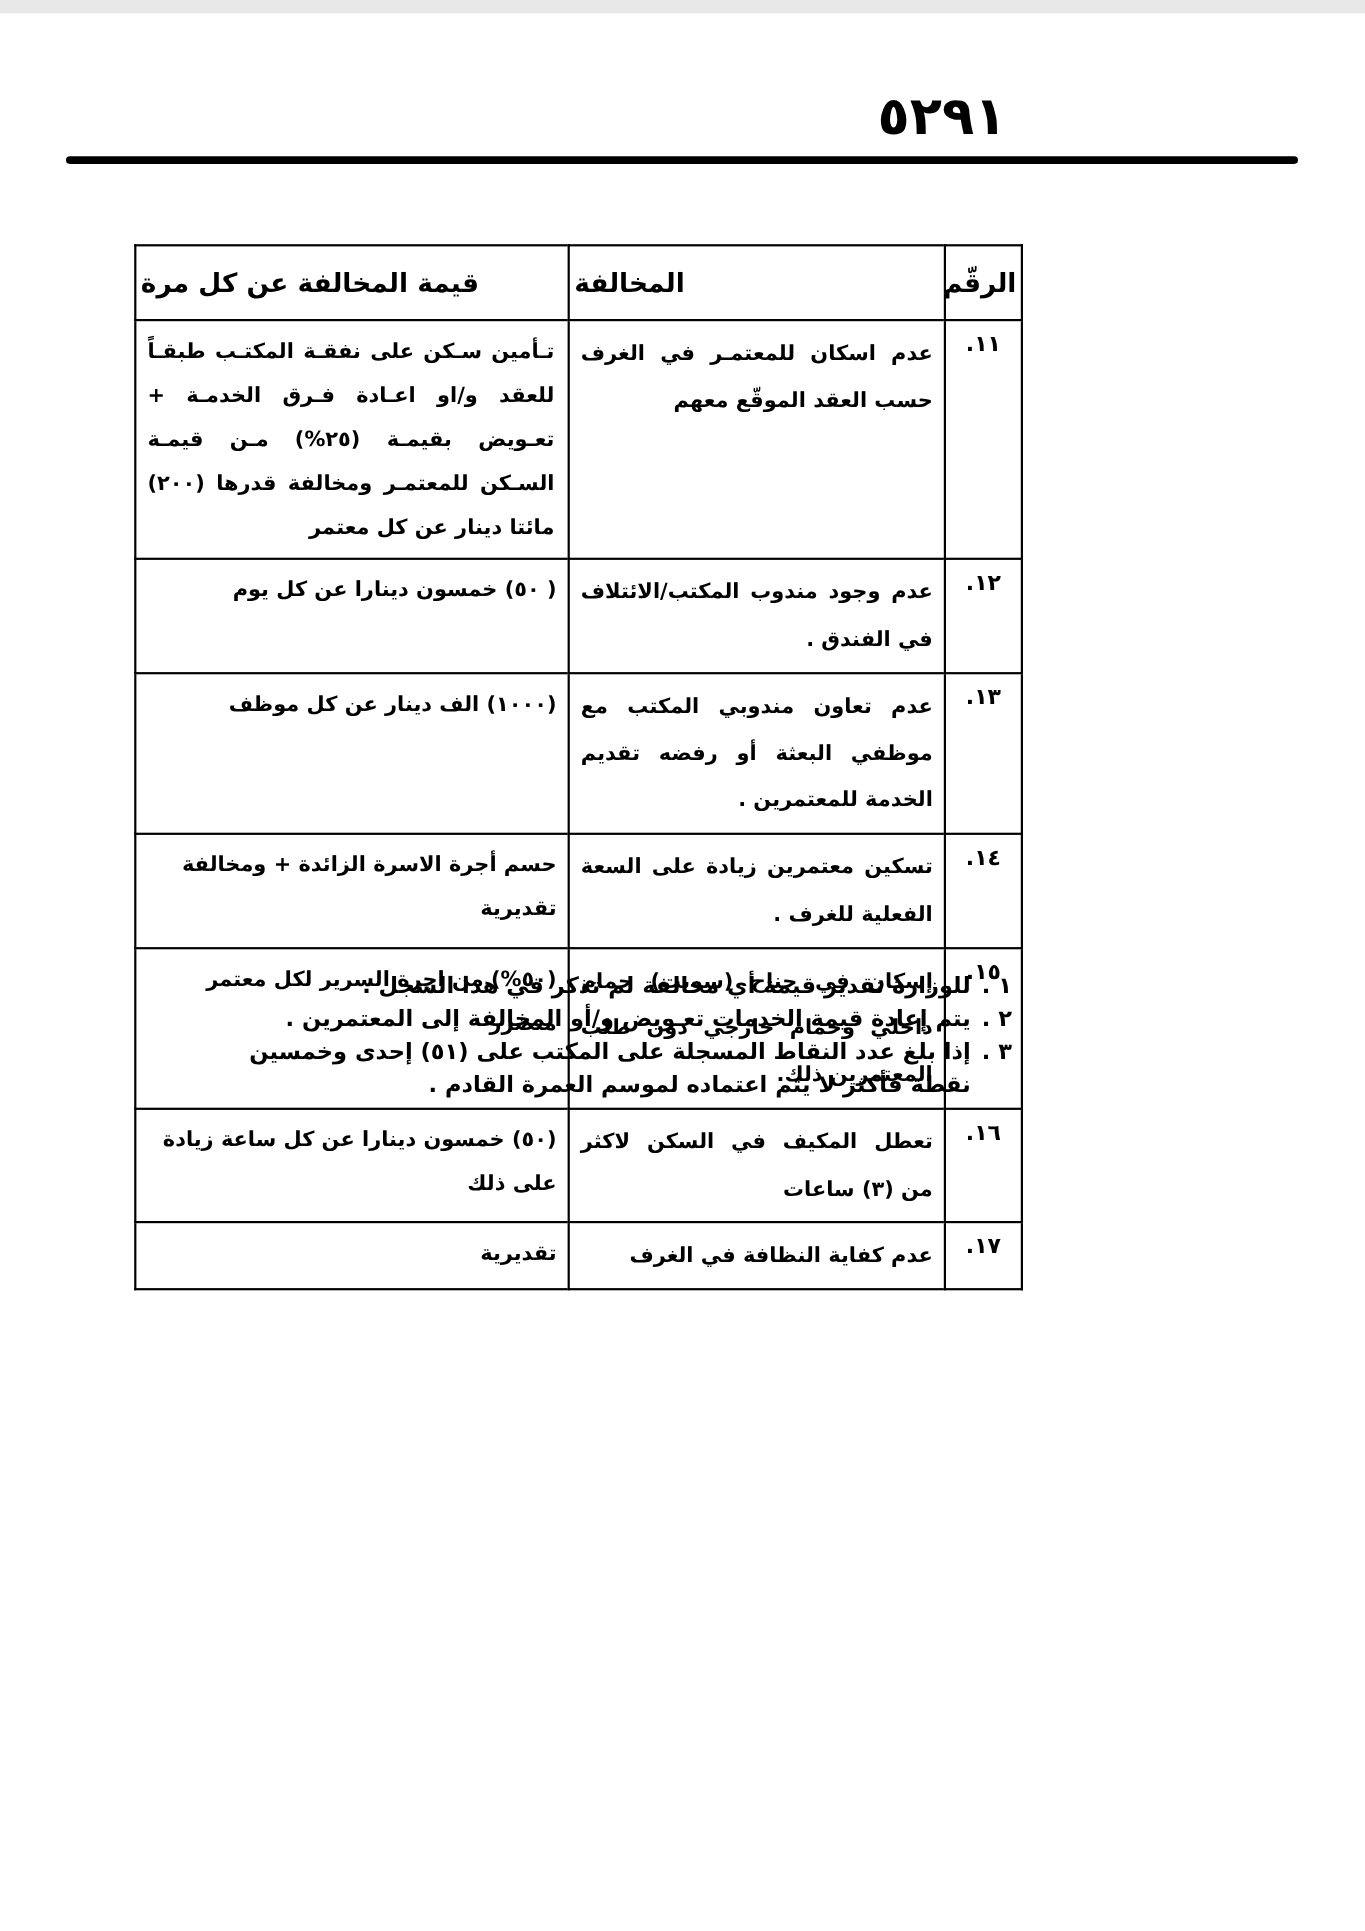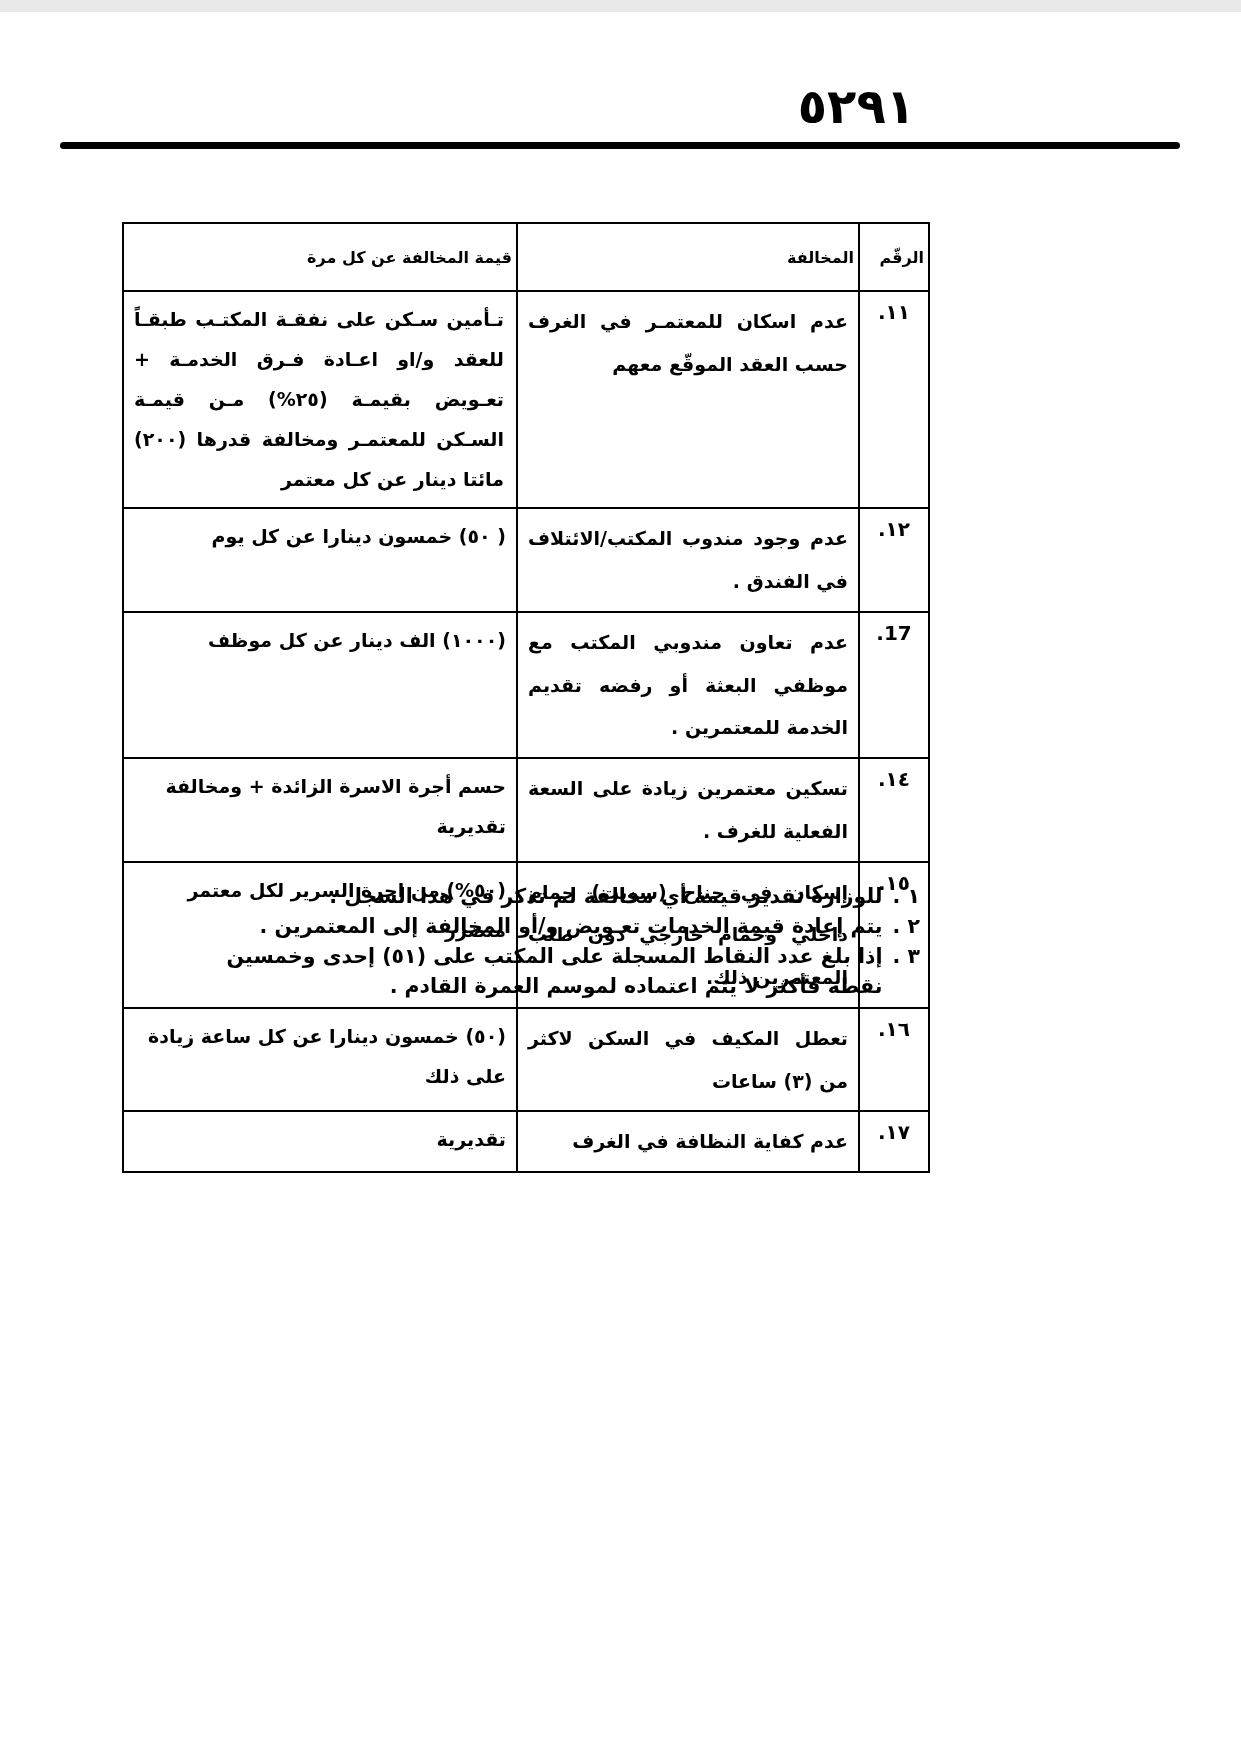--- a/index.html
+++ b/index.html
@@ -34,22 +34,22 @@
     position:absolute;top:210px;left:122px;width:806px;
     border-collapse:collapse;table-layout:fixed;
     font-size:19px;
   }
   .fines-table td,.fines-table th{
     border:2px solid #000;
     vertical-align:top;
     padding:8px 10px;
   }
   .fines-table th{
-    vertical-align:middle;text-align:right;
-    font-size:16px;height:58px;padding:4px;
+    vertical-align:middle;text-align:left;
+    font-size:24px;height:58px;padding:4px;
   }
   .col-num{width:68px;text-align:center;font-size:20px;padding-top:14px;border-radius:10px;}
   .col-violation{width:342px;text-align:justify;line-height:2.25;padding-top:12px;}
   .col-value{width:396px;text-align:right;line-height:2.1;padding-top:12px;padding-left:16px;padding-right:48px;}
   .col-value.justified{text-align:justify;padding-right:12px;padding-left:10px;}
   
   .notes-heading{
     position:absolute;top:793px;right:333px;
     font-size:31px;
     border-bottom:6px double #000;
@@ -95,21 +95,21 @@
         <td class="col-num">١١.</td>
         <td class="col-violation">عدم اسكان للمعتمـر في الغرف حسب العقد الموقّع معهم</td>
         <td class="col-value justified">تـأمين سـكن  على نفقـة المكتـب طبقـاً للعقد  و/او اعـادة فـرق الخدمـة + تعـويض بقيمـة (٢٥%) مـن قيمـة السـكن للمعتمـر ومخالفة قدرها (٢٠٠) مائتا دينار عن كل معتمر</td>
       </tr>
       <tr style="height:51px">
         <td class="col-num">١٢.</td>
         <td class="col-violation">عدم وجود مندوب المكتب/الائتلاف في الفندق .</td>
         <td class="col-value">( ٥٠) خمسون دينارا عن كل يوم</td>
       </tr>
       <tr style="height:75px">
-        <td class="col-num">17.</td>
+        <td class="col-num">١٣.</td>
         <td class="col-violation">عدم  تعاون  مندوبي  المكتب  مع  موظفي  البعثة  أو رفضه تقديم الخدمة للمعتمرين .</td>
         <td class="col-value">(١٠٠٠)  الف دينار عن كل موظف</td>
       </tr>
       <tr style="height:52px">
         <td class="col-num">١٤.</td>
         <td class="col-violation">تسكين معتمرين زيادة على السعة الفعلية للغرف .</td>
         <td class="col-value">حسم أجرة الاسرة الزائدة +  ومخالفة تقديرية</td>
       </tr>
       <tr style="height:69px">
         <td class="col-num">١٥.</td>

